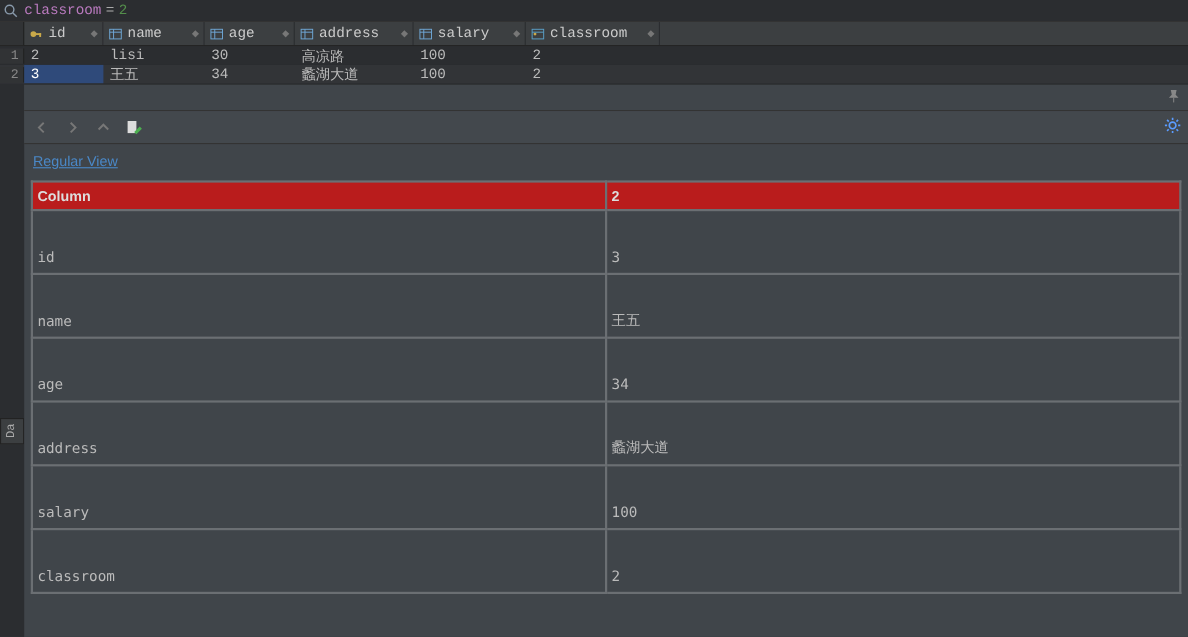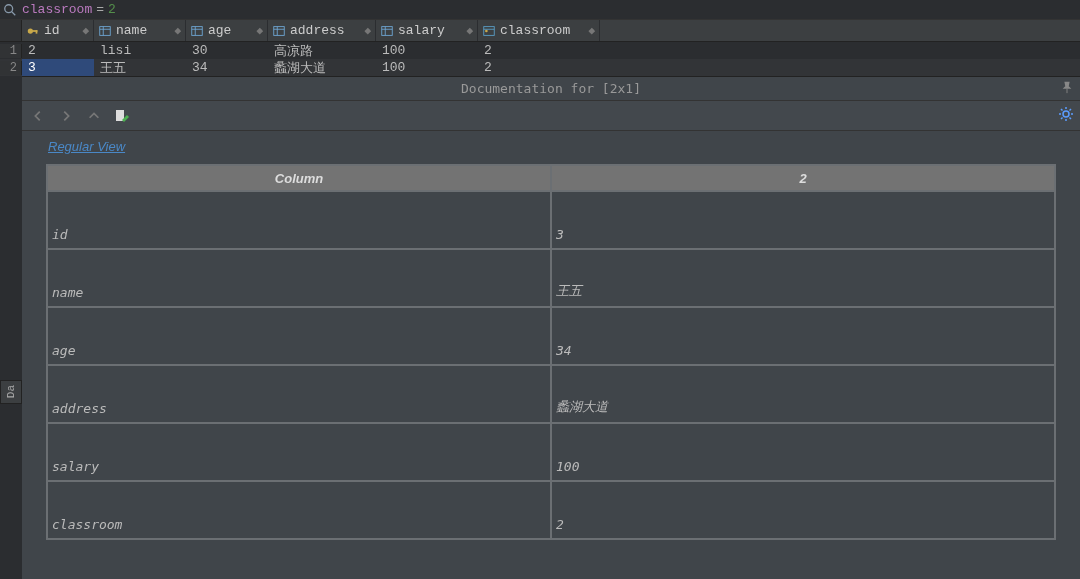--- a/index.html
+++ b/index.html
@@ -166,23 +166,22 @@
   .tb-gear {
     position: absolute;
     right: 4px;
     top: 5px;
     width: 18px; height: 18px;
     color: #5b9cff;
   }
 
   .doc-body {
     flex: 1;
-    padding: 8px 24px;
+    padding: 8px 6px;
     overflow: auto;
-    font-style: italic;
   }
   .regular-link {
     color: #4a88c7;
     text-decoration: underline;
     font-family: Arial, sans-serif;
     font-size: 13px;
     display: inline-block;
     margin: 0 0 10px 2px;
   }
 
@@ -194,26 +193,26 @@
   .doc-table th, .doc-table td {
     border: 2px solid #6b6f73;
     padding: 0 4px;
     font-family: "Consolas", monospace;
     font-size: 13px;
     color: #bbb;
     vertical-align: bottom;
   }
   .doc-table th {
     height: 26px;
-    text-align: center;
+    text-align: left;
     font-family: Arial, sans-serif;
     font-weight: bold;
     color: #ddd;
     vertical-align: middle;
-    background: #737373;
+    background: #b91c1c;
   }
   .doc-table td {
     height: 58px;
     padding-bottom: 6px;
   }
   .doc-table col.c1 { width: 50%; }
   .doc-table col.c2 { width: 50%; }
 
   
   svg { display: block; }
@@ -325,21 +324,20 @@
   <div class="cell c-age">34</div>
   <div class="cell c-address">蠡湖大道</div>
   <div class="cell c-salary">100</div>
   <div class="cell c-classroom">2</div>
 </div>
 
 <div class="side-tab">Da</div>
 
 <div class="doc-panel">
   <div class="doc-title">
-    <span>Documentation for [2x1]</span>
     <span class="pin-btn">
       <svg width="14" height="14" viewBox="0 0 16 16">
           <path d="M5 2 L11 2 L10 7 L13 10 L3 10 L6 7 Z" fill="#888"></path>
           <line x1="8" y1="10" x2="8" y2="15" stroke="#888"></line>
         </svg>
     </span>
   </div>
 
   <div class="doc-toolbar">
     <span class="tb-btn">

